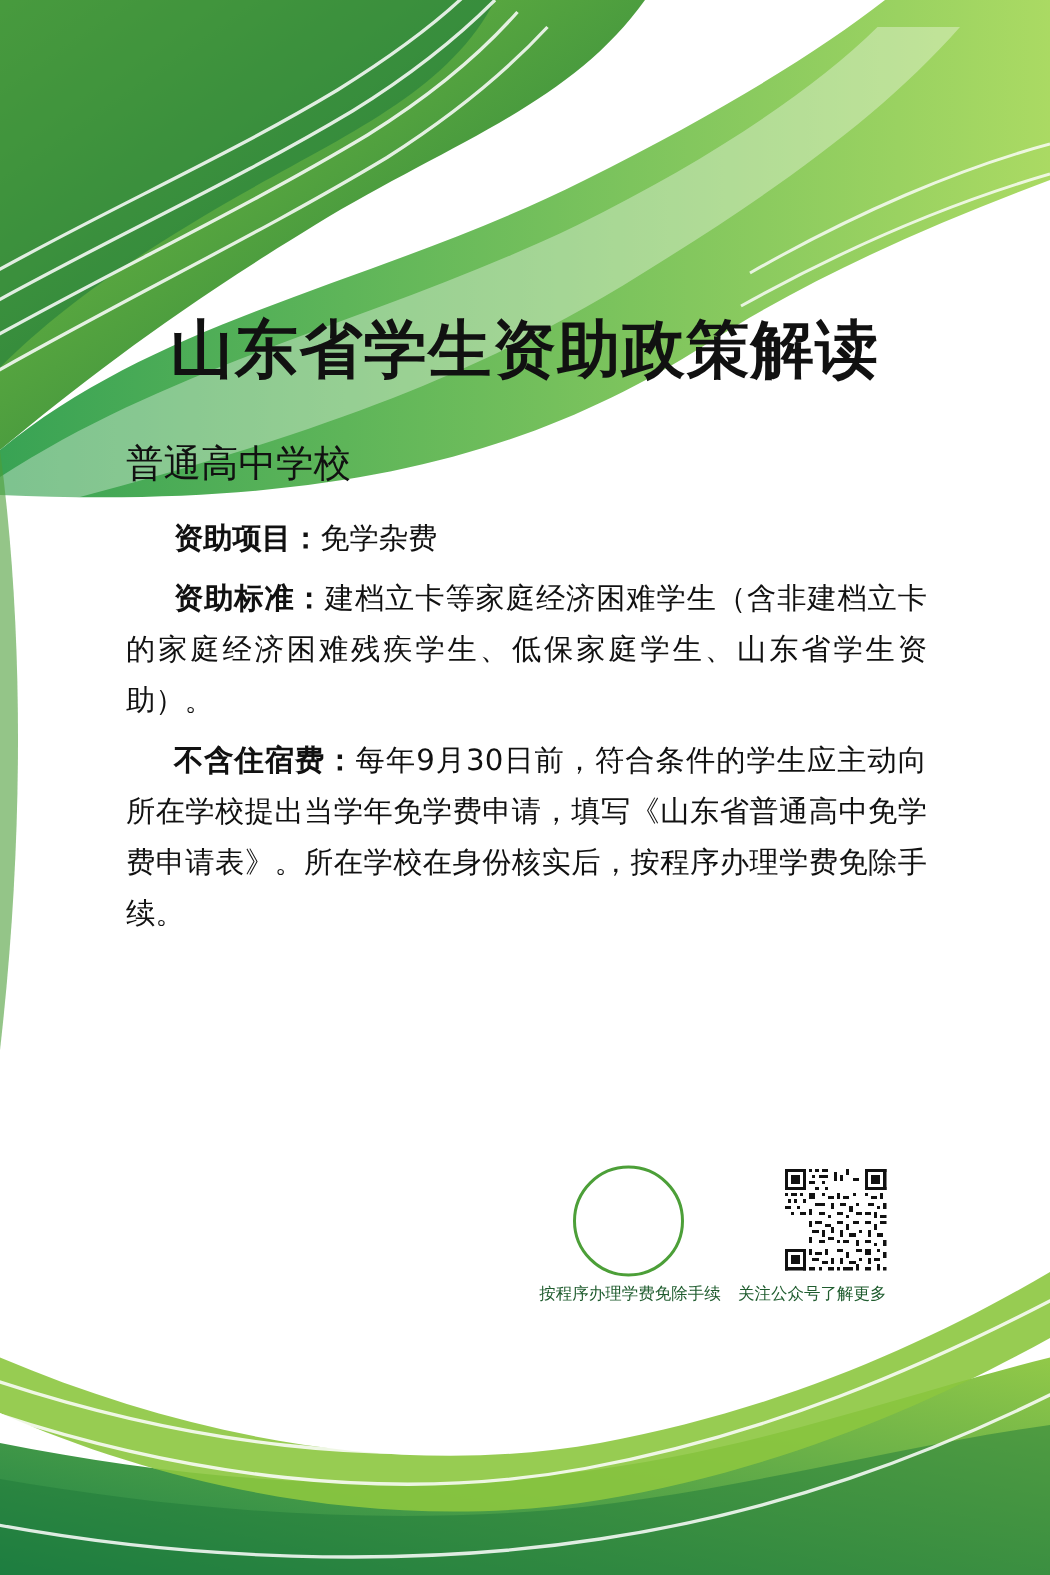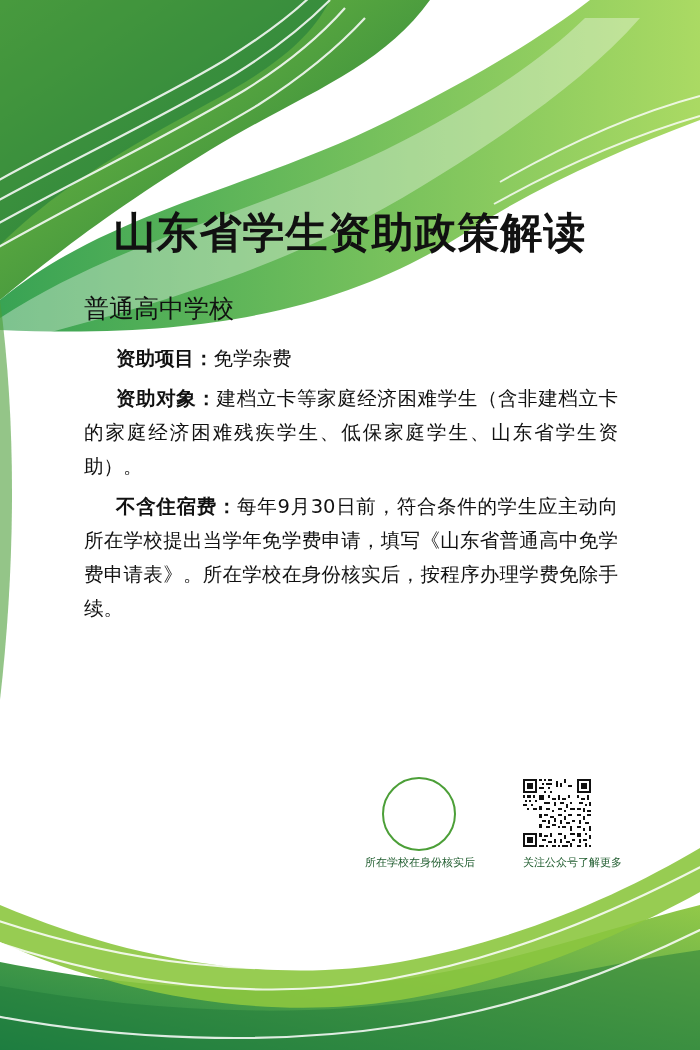--- a/index.html
+++ b/index.html
@@ -115,21 +115,21 @@
     text-align: center;
     font-size: 11px;
     color: #1f5c2e;
     font-family: "DejaVu Sans", sans-serif;
   }
   .caption-right {
     position: absolute;
     left: 492px;
     top: 80px;
     width: 130px;
-    text-align: right;
+    text-align: left;
     font-size: 11px;
     color: #1f5c2e;
     font-family: "DejaVu Sans", sans-serif;
   }
 </style>
 </head>
 <body>
 
 <div class="poster">
 
@@ -182,21 +182,21 @@
   <div class="content">
 
     <div class="title">山东省学生资助政策解读</div>
     <div class="subtitle">普通高中学校</div>
 
     <div class="body-block">
       <p class="para">
         <span class="lbl">资助项目：</span><span>免学杂费</span>
       </p>
       <p class="para">
-        <span class="lbl">资助对象：</span><span>建档立卡等家庭经济困难学生（含非建档立卡的家庭经济困难残疾学生、低保家庭学生、山东省学生资助）。</span>
+        <span class="lbl">资助标准：</span><span>建档立卡等家庭经济困难学生（含非建档立卡的家庭经济困难残疾学生、低保家庭学生、山东省学生资助）。</span>
       </p>
       <p class="para">
         <span class="lbl">不含住宿费：</span><span>每年9月30日前，符合条件的学生应主动向所在学校提出当学年免学费申请，填写《山东省普通高中免学费申请表》。所在学校在身份核实后，按程序办理学费免除手续。</span>
       </p>
     </div>
 
     <div class="footer">
 
       <div class="logo-wrap">
         <div class="logo-circle"></div>
@@ -326,18 +326,18 @@
             <rect x="30" y="26" width="1" height="1"></rect>
             <rect x="32" y="27" width="1" height="2"></rect>
           <rect x="27" y="29" width="1" height="2"></rect>
             <rect x="29" y="29" width="2" height="1"></rect>
           <rect x="26" y="32" width="2" height="1"></rect>
             <rect x="30" y="31" width="1" height="2"></rect>
             <rect x="32" y="32" width="1" height="1"></rect>
         </g>
       </svg>
 
-      <div class="caption-left">所在学校在身份核实后</div>
+      <div class="caption-left">按程序办理学费免除手续</div>
       <div class="caption-right">关注公众号了解更多</div>
     </div>
 
   </div>
 </div>
 
 </body></html>

